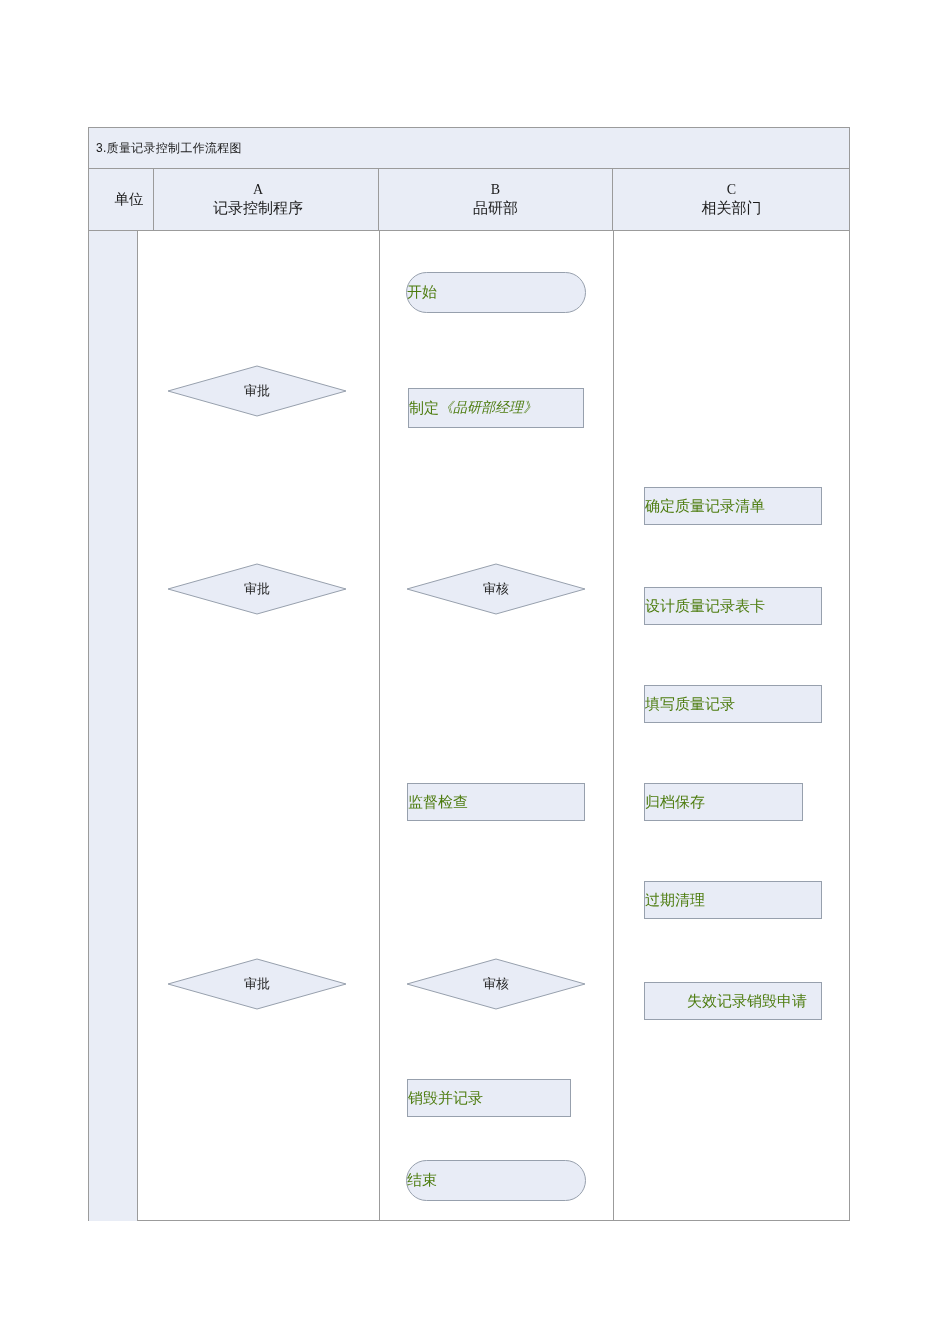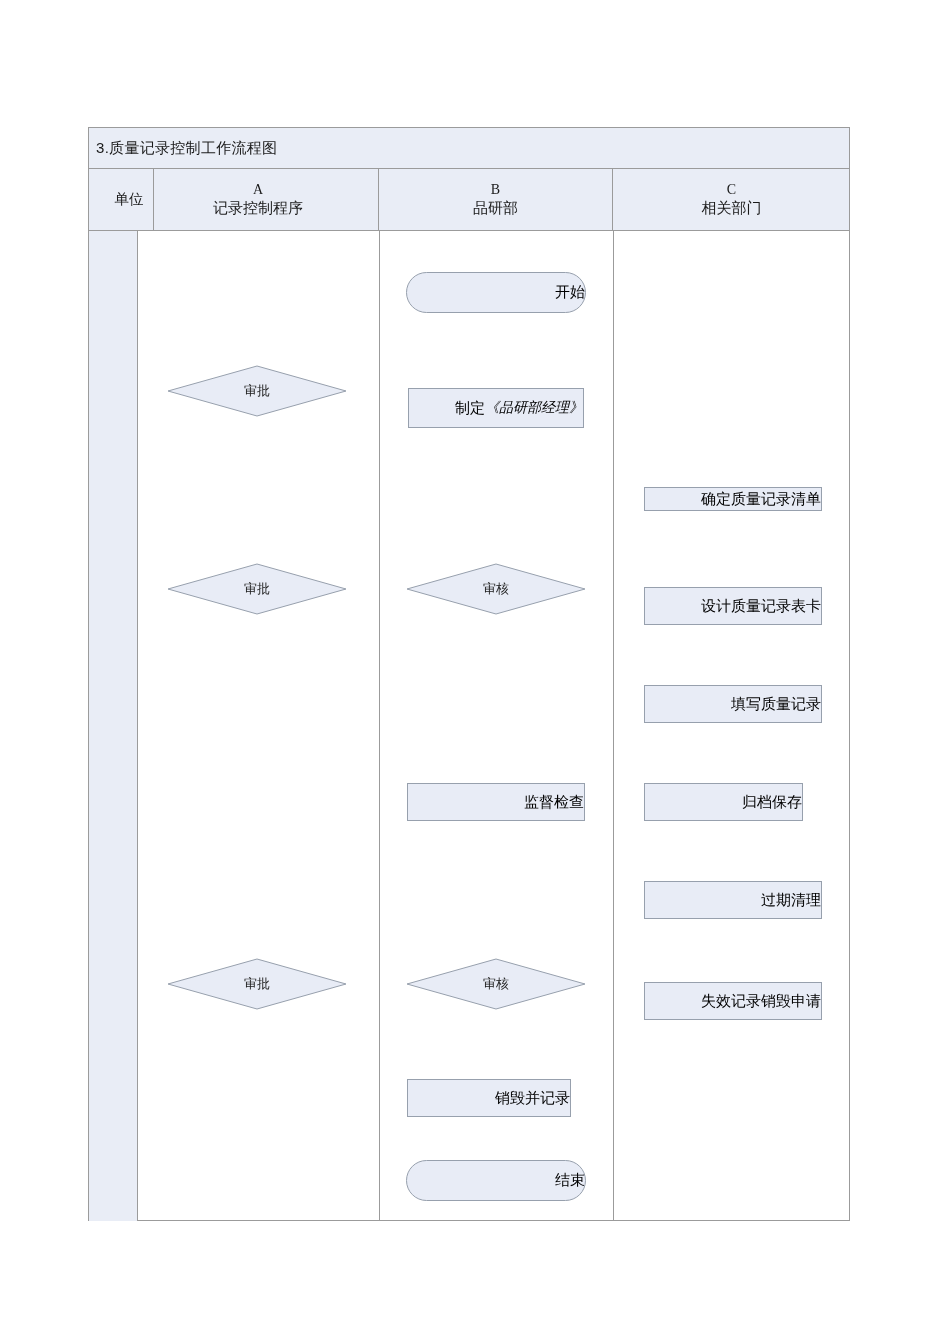--- a/index.html
+++ b/index.html
@@ -38,21 +38,21 @@
     position: absolute;
     left: 0; top: 0;
     width: 100%;
     height: 41px;
     background: #e9edf6;
     border-bottom: 1px solid #9b9b9b;
     box-sizing: border-box;
     display: flex;
     align-items: center;
     padding-left: 7px;
-    font-size: 15px;
+    font-size: 12px;
     color: #1a1a1a;
     letter-spacing: 0.3px;
   }
 
   .header-row {
     position: absolute;
     left: 0; top: 41px;
     width: 100%;
     height: 62px;
     background: #e9edf6;
@@ -126,22 +126,22 @@
     height: 1344px;
     pointer-events: none;
   }
 
   
   .node {
     position: absolute;
     box-sizing: border-box;
     display: flex;
     align-items: center;
-    justify-content: flex-end;
-    color: #000000;
+    justify-content: flex-start;
+    color: #4d7c0f;
     font-size: 15px;
     text-align: center;
   }
 
   .proc {
     background: #e8ecf6;
     border: 1px solid #97a0ad;
     margin-top: 17px;
   }
 
@@ -265,39 +265,39 @@
     <span class="lbl-italic">《品研部经理》</span>
   </div>
 
   <div class="diamond-wrap" style="left:167px; top:365px; width:180px; height:52px;">
     <svg width="180" height="52" viewBox="0 0 180 52">
       <polygon points="90,1 179,26 90,51 1,26" fill="#e8ecf6" stroke="#97a0ad" stroke-width="1"></polygon>
     </svg>
     <div class="diamond-label">审批</div>
   </div>
 
-  <div class="node proc" style="left:644px; top:470px; width:178px; height:24px;">
+  <div class="node proc" style="left:644px; top:470px; width:178px; height:38px;">
     <span>确定质量记录清单</span>
   </div>
 
   <div class="diamond-wrap" style="left:167px; top:563px; width:180px; height:52px;">
     <svg width="180" height="52" viewBox="0 0 180 52">
       <polygon points="90,1 179,26 90,51 1,26" fill="#e8ecf6" stroke="#97a0ad" stroke-width="1"></polygon>
     </svg>
     <div class="diamond-label">审批</div>
   </div>
 
   <div class="diamond-wrap" style="left:406px; top:563px; width:180px; height:52px;">
     <svg width="180" height="52" viewBox="0 0 180 52">
       <polygon points="90,1 179,26 90,51 1,26" fill="#e8ecf6" stroke="#97a0ad" stroke-width="1"></polygon>
     </svg>
     <div class="diamond-label">审核</div>
   </div>
 
-  <div class="node proc" style="left:644px; top:570px; width:178px; height:38px;padding-left:12px;">
+  <div class="node proc" style="left:644px; top:570px; width:178px; height:38px;">
     <span>设计质量记录表卡</span>
   </div>
 
   <div class="node proc" style="left:644px; top:668px; width:178px; height:38px;">
     <span>填写质量记录</span>
   </div>
 
   <div class="node proc" style="left:407px; top:766px; width:178px; height:38px;">
     <span>监督检查</span>
   </div>

